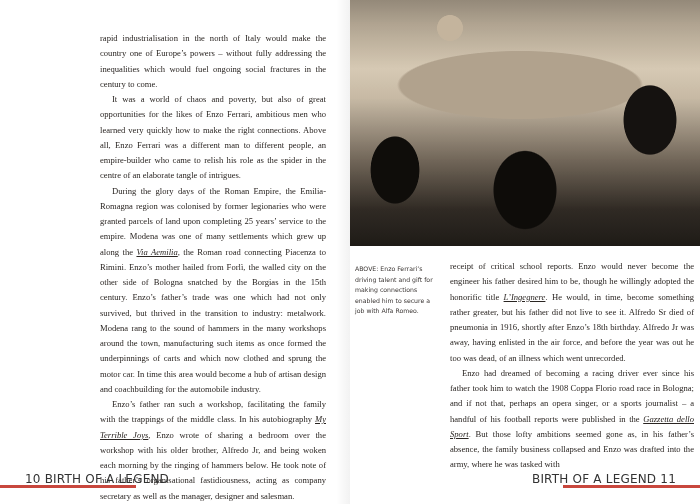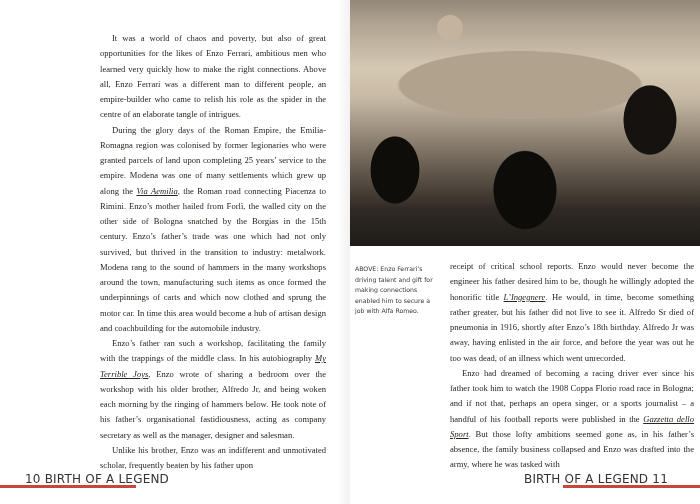--- a/index.html
+++ b/index.html
@@ -46,32 +46,33 @@
     position: absolute; left: 5px; top: 264px; width: 82px;
     font-family: "DejaVu Sans", "Liberation Sans", sans-serif;
     font-size: 6.2px; line-height: 10.6px; color: #3a3533;
   }
   .folio {
     position: absolute; top: 472px;
     font-family: "DejaVu Sans", "Liberation Sans", sans-serif;
     font-size: 12px; letter-spacing: 0.2px; color: #333;
   }
   .folio-left { left: 25px; }
-  .folio-right { right: 32px; }
+  .folio-right { right: 24px; }
   .rule {
     position: absolute; top: 485px; height: 3px; background: #c8473d;
   }
   .rule-left { left: 0; width: 136px; }
   .rule-right { left: 563px; width: 137px; }
 </style>
 </head>
 <body>
 
 <div class="page page-left">
   <div class="body-text left-col">
+    <p class="noindent">rapid industrialisation in the north of Italy would make the country one of Europe’s powers – without fully addressing the inequalities which would fuel ongoing social fractures in the century to come.</p>
     <p>It was a world of chaos and poverty, but also of great opportunities for the likes of Enzo Ferrari, ambitious men who learned very quickly how to make the right connections. Above all, Enzo Ferrari was a different man to different people, an empire-builder who came to relish his role as the spider in the centre of an elaborate tangle of intrigues.</p>
     <p><span>During the glory days of the Roman Empire, the Emilia-Romagna region was colonised by former legionaries who were granted parcels of land upon completing 25 years’ service to the empire. Modena was one of many settlements which grew up along the </span><i>Via Aemilia</i><span>, the Roman road connecting Piacenza to Rimini. Enzo’s mother hailed from Forlì, the walled city on the other side of Bologna snatched by the Borgias in the 15th century. Enzo’s father’s trade was one which had not only survived, but thrived in the transition to industry: metalwork. Modena rang to the sound of hammers in the many workshops around the town, manufacturing such items as once formed the underpinnings of carts and which now clothed and sprung the motor car. In time this area would become a hub of artisan design and coachbuilding for the automobile industry.</span></p>
     <p><span>Enzo’s father ran such a workshop, facilitating the family with the trappings of the middle class. In his autobiography </span><i>My Terrible Joys</i><span>, Enzo wrote of sharing a bedroom over the workshop with his older brother, Alfredo Jr, and being woken each morning by the ringing of hammers below. He took note of his father’s organisational fastidiousness, acting as company secretary as well as the manager, designer and salesman.</span></p>
     <p>Unlike his brother, Enzo was an indifferent and unmotivated scholar, frequently beaten by his father upon</p>
   </div>
   <div class="folio folio-left">10  BIRTH OF A LEGEND</div>
   <div class="rule rule-left"></div>
   <div class="gutter-shade"></div>
 </div>
 

